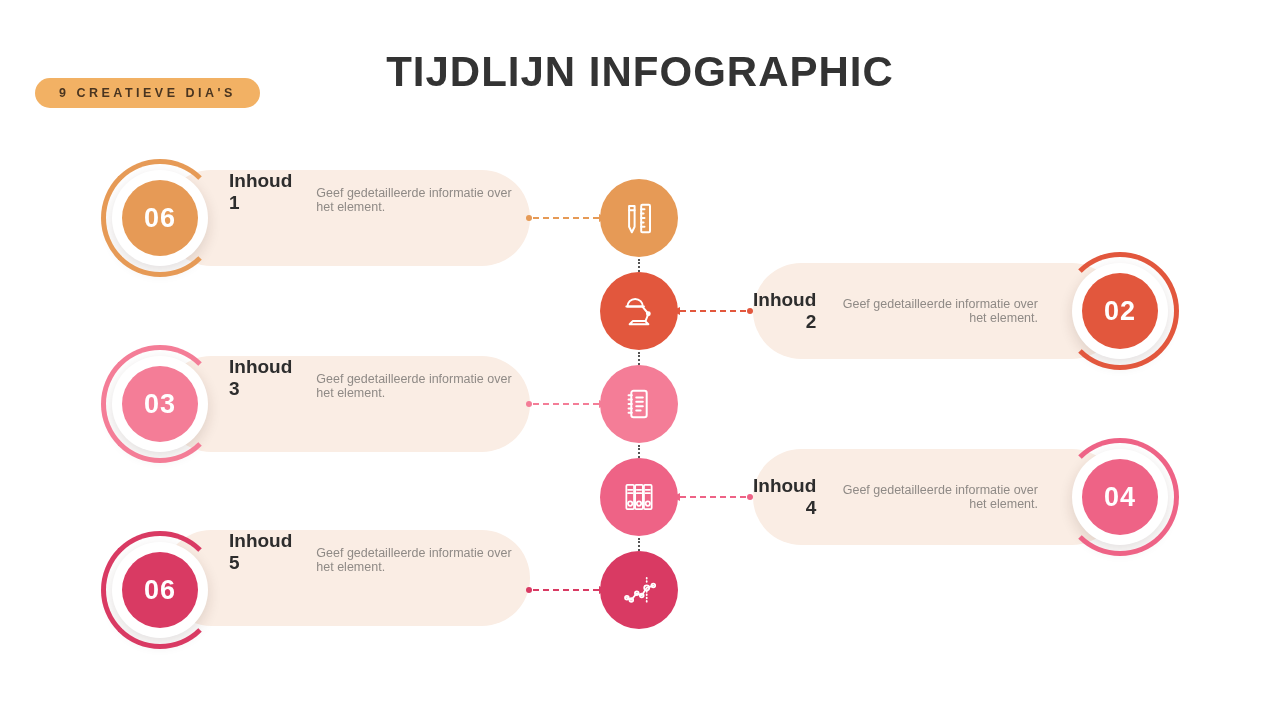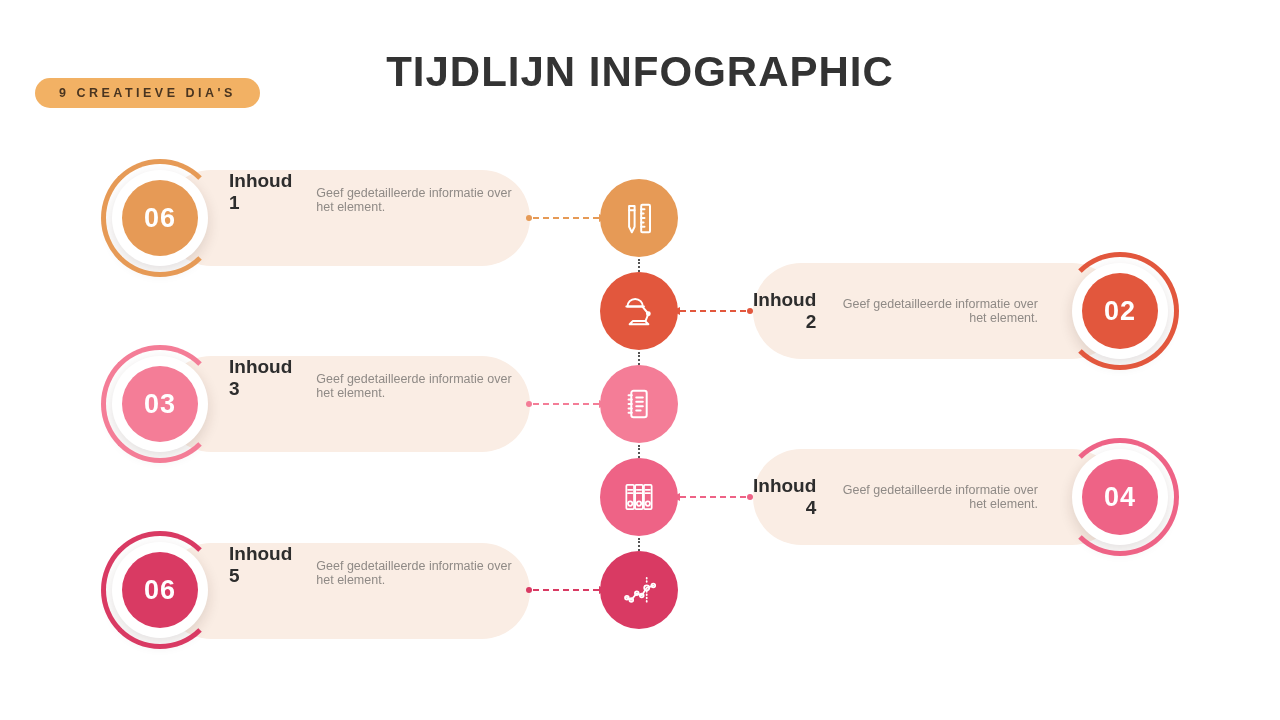--- a/index.html
+++ b/index.html
@@ -147,21 +147,21 @@
         <path d="M10 13.5 h4 M10 16.5 h4 M18 13.5 h4 M18 16.5 h4 M26 13.5 h4 M26 16.5 h4"></path>
         <circle cx="12" cy="26" r="2"></circle>
           <circle cx="20" cy="26" r="2"></circle>
           <circle cx="28" cy="26" r="2"></circle>
       </svg>
     </div>
   </div>
   <div class="vdots" style="top: 538px; --vdot: #555555;"></div>
 
   <div style="--accent: #D93A63;">
-    <div class="pill left" style="top:543px">
+    <div class="pill left" style="top:530px">
       <h3>Inhoud 5</h3>
       <p>Geef gedetailleerde informatie over het element.</p>
     </div>
     <div class="ring left" style="top:531px"></div>
     <div class="disc left" style="top:542px"></div>
     <div class="numcircle left" style="top:552px">06</div>
     <div class="connector left" style="top:589px">
         <span class="dot"></span>
         <span class="arrow"></span>
       </div>

